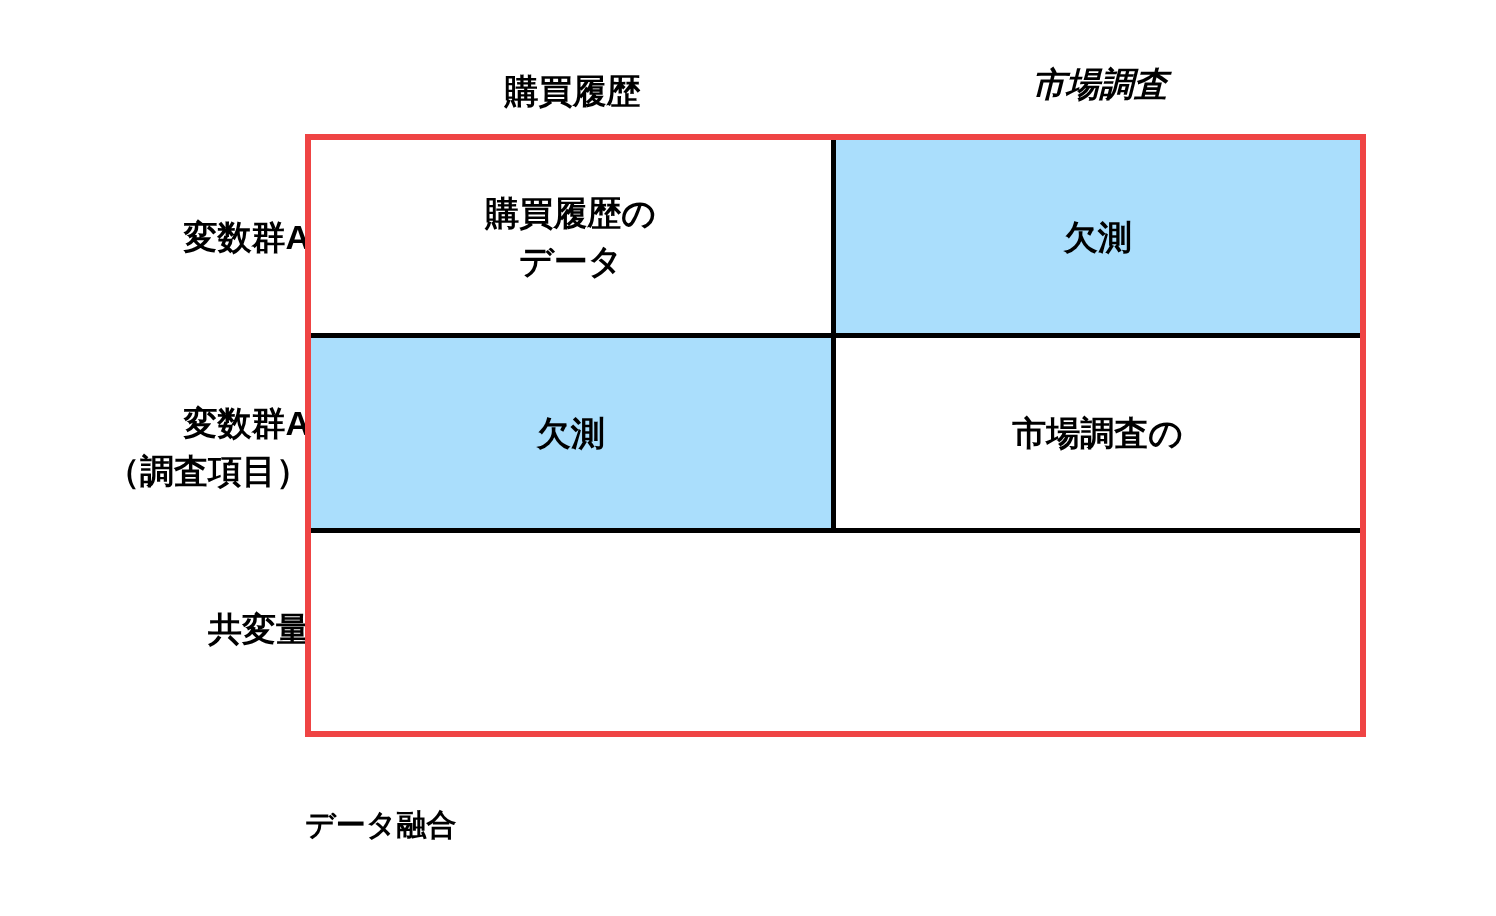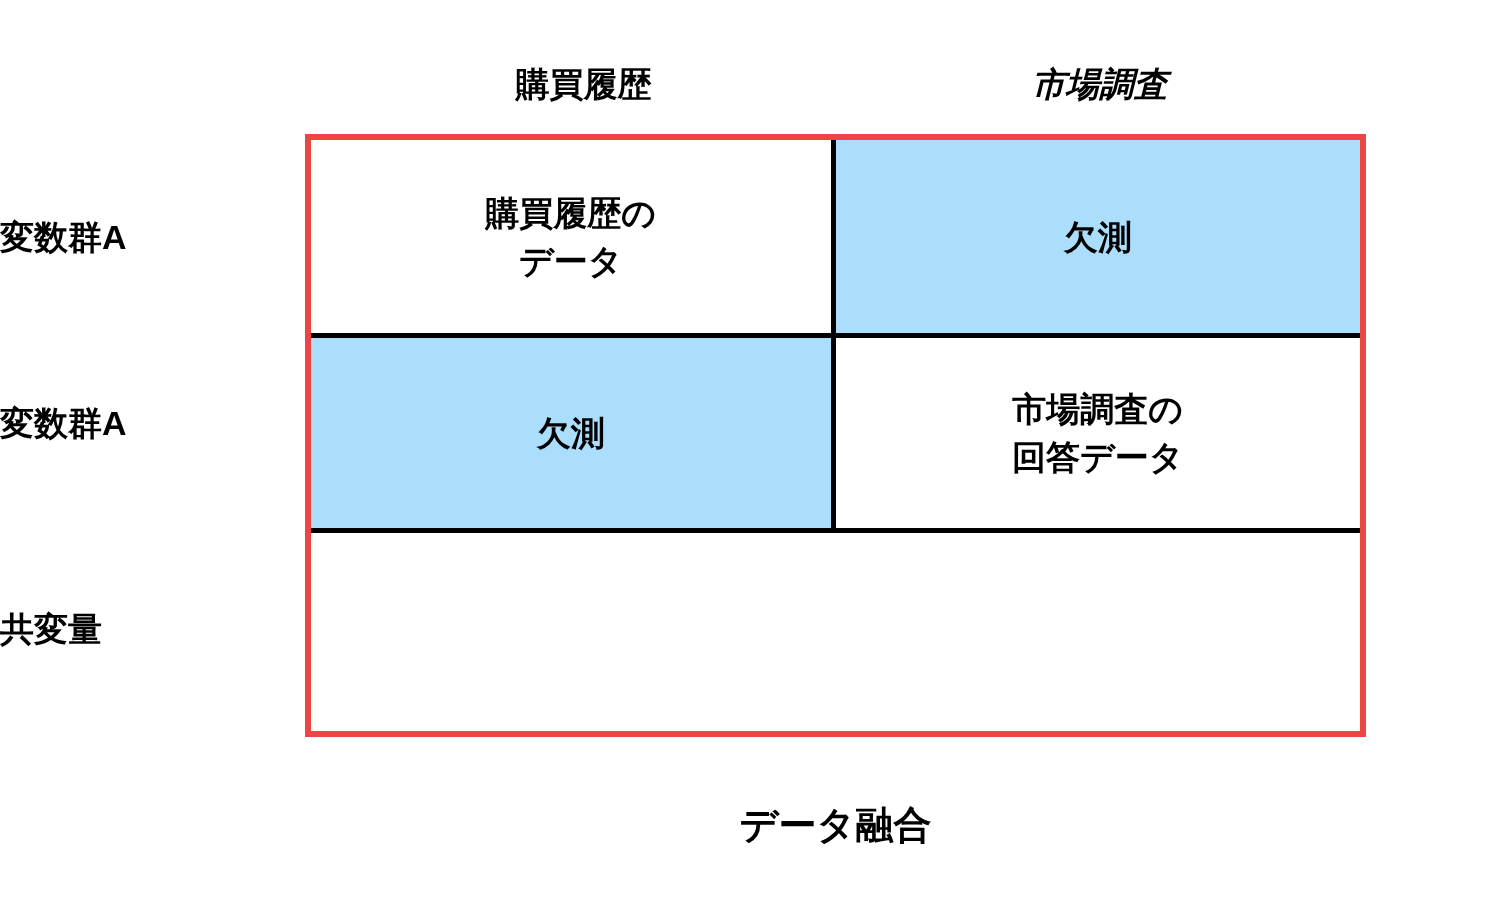--- a/index.html
+++ b/index.html
@@ -18,30 +18,30 @@
   }
   .abs { position: absolute; }
 
   
   .col-header {
     top: 64px;
     font-size: 34px;
     line-height: 40px;
     text-align: center;
   }
-  #col-header-1 { left: 322px; width: 523px; }
+  #col-header-1 { left: 311px; width: 523px; margin-top: 7px; }
   #col-header-2 { left: 839px; width: 521px; font-style: italic; }
 
   
   .row-label {
     left: 0px;
     width: 310px;
     font-size: 34px;
     line-height: 48px;
-    text-align: left;
+    text-align: right;
   }
   #row-label-a { top: 213px; }
   #row-label-b { top: 399px; }
   #row-label-c { top: 605px; }
   .row-label span { display: block; }
   .row-label span:empty { display: none; }
 
   
   .fusion-table {
     left: 305px;
@@ -69,38 +69,39 @@
   .cell span:empty { display: none; }
   .cell.b-right  { border-right: 5px solid #000000; }
   .cell.b-bottom { border-bottom: 5px solid #000000; }
   .cell.span-2 { grid-column: 1 / span 2; }
 
   
   .caption {
     left: 305px;
     top: 803px;
     width: 1061px;
-    font-size: 38px;
+    font-size: 30px;
     line-height: 44px;
-    text-align: center;
+    text-align: left;
   }
 </style>
 </head>
 <body>
 
 <div class="abs col-header" id="col-header-1">購買履歴</div>
 
 <div class="abs col-header" id="col-header-2">市場調査</div>
 
 <div class="abs row-label" id="row-label-a">
   <span>変数群A</span>
 </div>
 
 <div class="abs row-label" id="row-label-b">
   <span>変数群A</span>
+  <span>（調査項目）</span>
 </div>
 
 <div class="abs row-label" id="row-label-c">
   <span>共変量</span>
 
 </div>
 
 <div class="abs fusion-table">
 
   <div class="cell b-right b-bottom">
@@ -111,19 +112,18 @@
   <div class="cell b-bottom" style="background-color: rgb(170, 222, 252);">
     <span>欠測</span>
   </div>
 
   <div class="cell b-right b-bottom" style="background-color: rgb(170, 222, 252);">
     <span>欠測</span>
   </div>
 
   <div class="cell b-bottom">
     <span>市場調査の</span>
-    <span>回答データ</span>
   </div>
 
 
 </div>
 
 <div class="abs caption">データ融合</div>
 
 </body></html>

